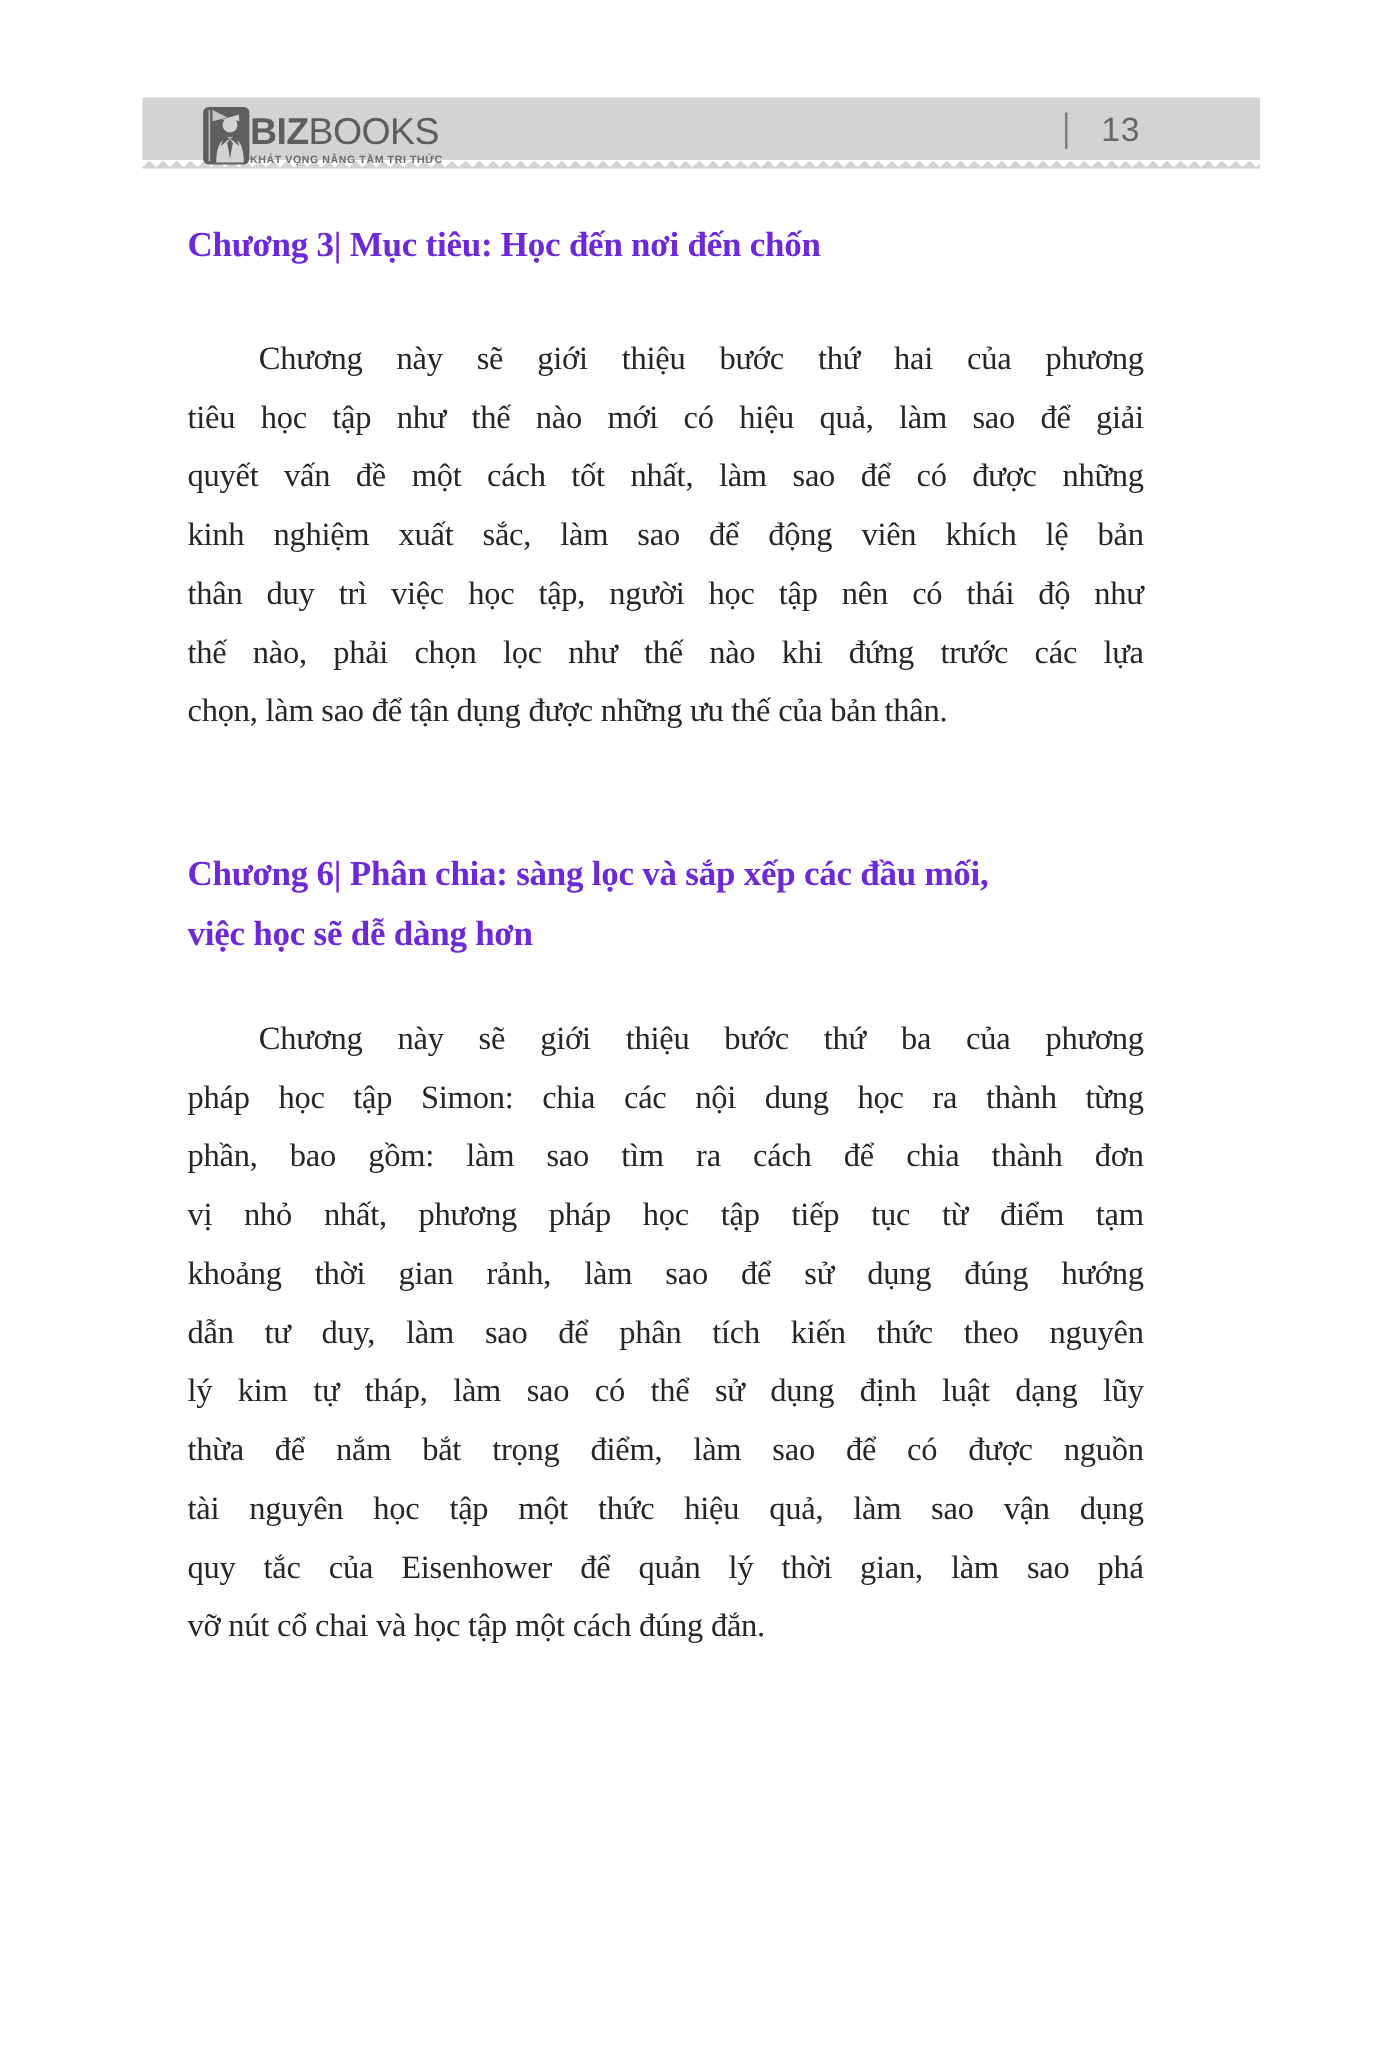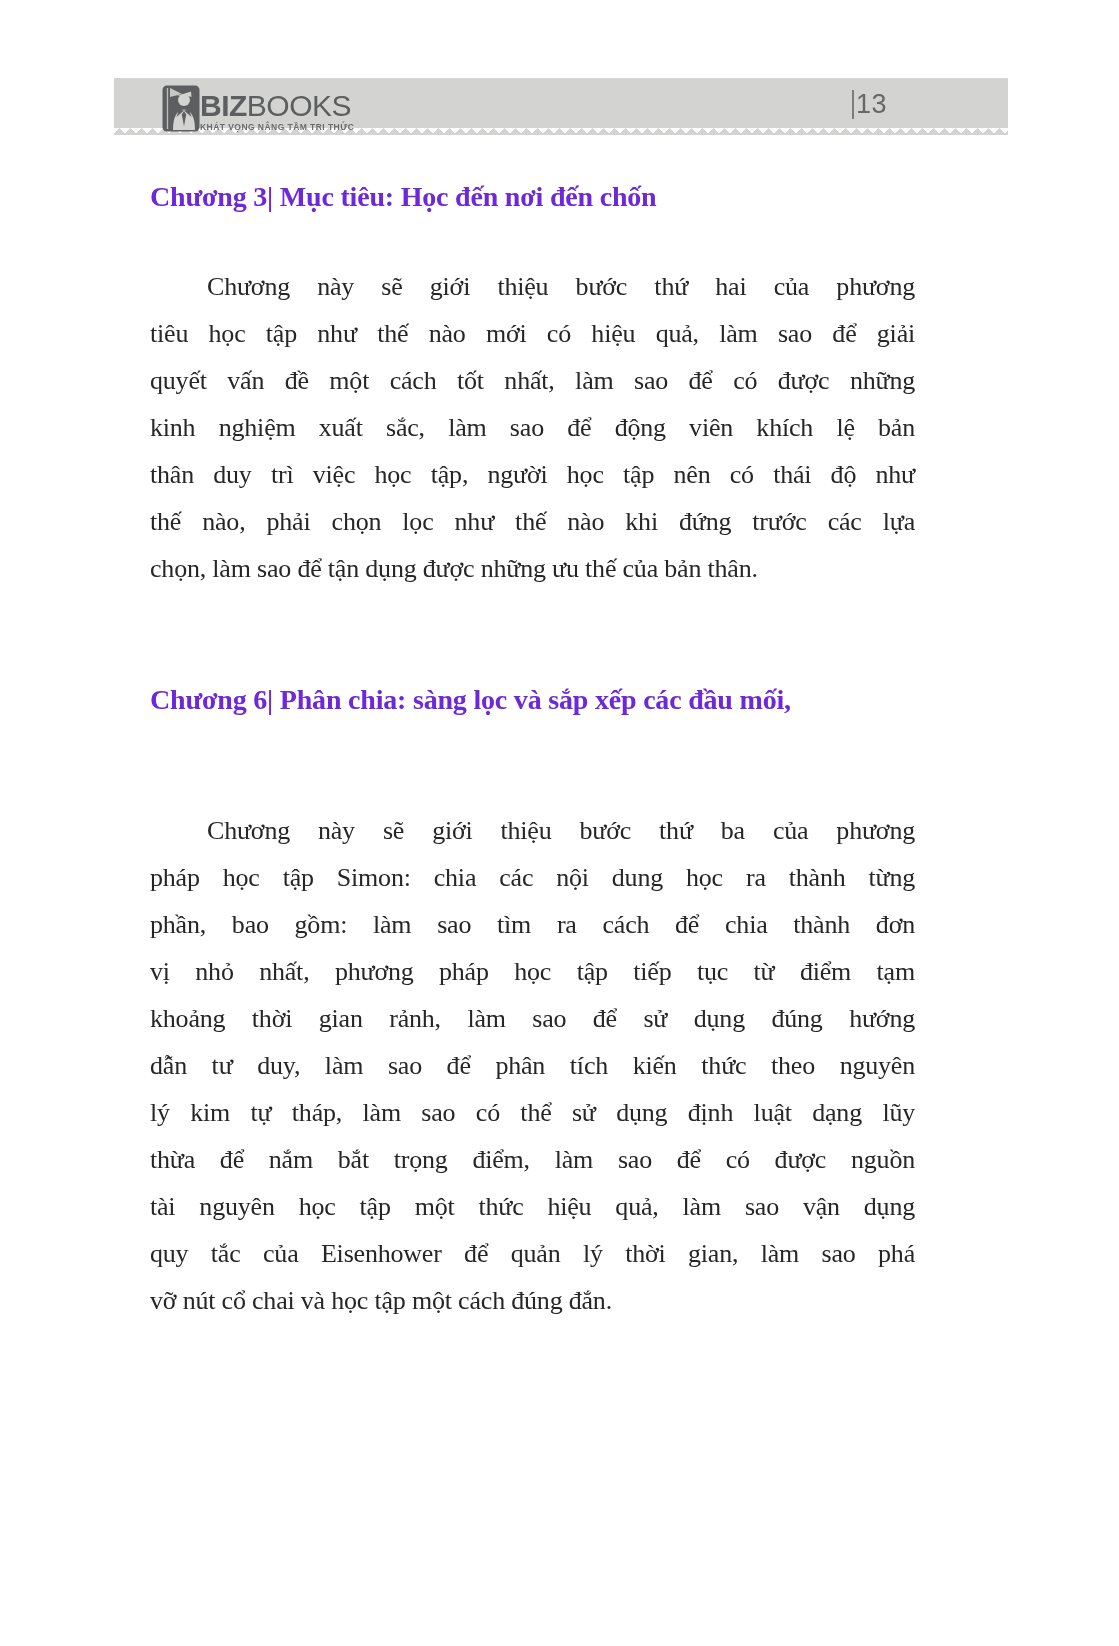--- a/index.html
+++ b/index.html
@@ -38,21 +38,21 @@
   .brand-light { font-weight:400; }
   .tagline {
     margin-top:2px;
     font-size:8.5px; line-height:10px; font-weight:700;
     letter-spacing:0.45px; white-space:nowrap;
     color:#6a6b6d;
   }
 
   .pagenum {
     position:absolute; left:852px; top:87px; height:34px;
-    display:flex; align-items:center; gap:2px;
+    display:flex; align-items:center; gap:27px;
     font-family:"Liberation Sans", sans-serif;
     color:#676767;
   }
   .pagebar { width:2px; height:29px; background:#7c7c7c; }
   .pn { font-size:27px; line-height:27px; letter-spacing:0.5px; }
 
   
   .heading { margin:0; color:#6d28d9; font-weight:700; }
   .heading .line { white-space:nowrap; }
   .h1-block { position:absolute; left:150px; top:177px; font-size:28px; line-height:40px; letter-spacing:-0.2px; }
@@ -112,20 +112,21 @@
         <div class="line">kinh nghiệm xuất sắc, làm sao để động viên khích lệ bản</div>
         <div class="line">thân duy trì việc học tập, người học tập nên có thái độ như</div>
         <div class="line">thế nào, phải chọn lọc như thế nào khi đứng trước các lựa</div>
         <div class="line last">chọn, làm sao để tận dụng được những ưu thế của bản thân.</div>
       </div>
   </section>
 
   <section>
     <h2 class="heading h2-block">
         <div class="line first">Chương 6| Phân chia: sàng lọc và sắp xếp các đầu mối,</div>
+        <div class="line last">việc học sẽ dễ dàng hơn</div>
       </h2>
     <div class="para p2-block">
         <div class="line first">Chương này sẽ giới thiệu bước thứ ba của phương</div>
         <div class="line">pháp học tập Simon: chia các nội dung học ra thành từng</div>
         <div class="line">phần, bao gồm: làm sao tìm ra cách để chia thành đơn</div>
         <div class="line">vị nhỏ nhất, phương pháp học tập tiếp tục từ điểm tạm</div>
         <div class="line">khoảng thời gian rảnh, làm sao để sử dụng đúng hướng</div>
         <div class="line">dẫn tư duy, làm sao để phân tích kiến thức theo nguyên</div>
         <div class="line">lý kim tự tháp, làm sao có thể sử dụng định luật dạng lũy</div>
         <div class="line">thừa để nắm bắt trọng điểm, làm sao để có được nguồn</div>

